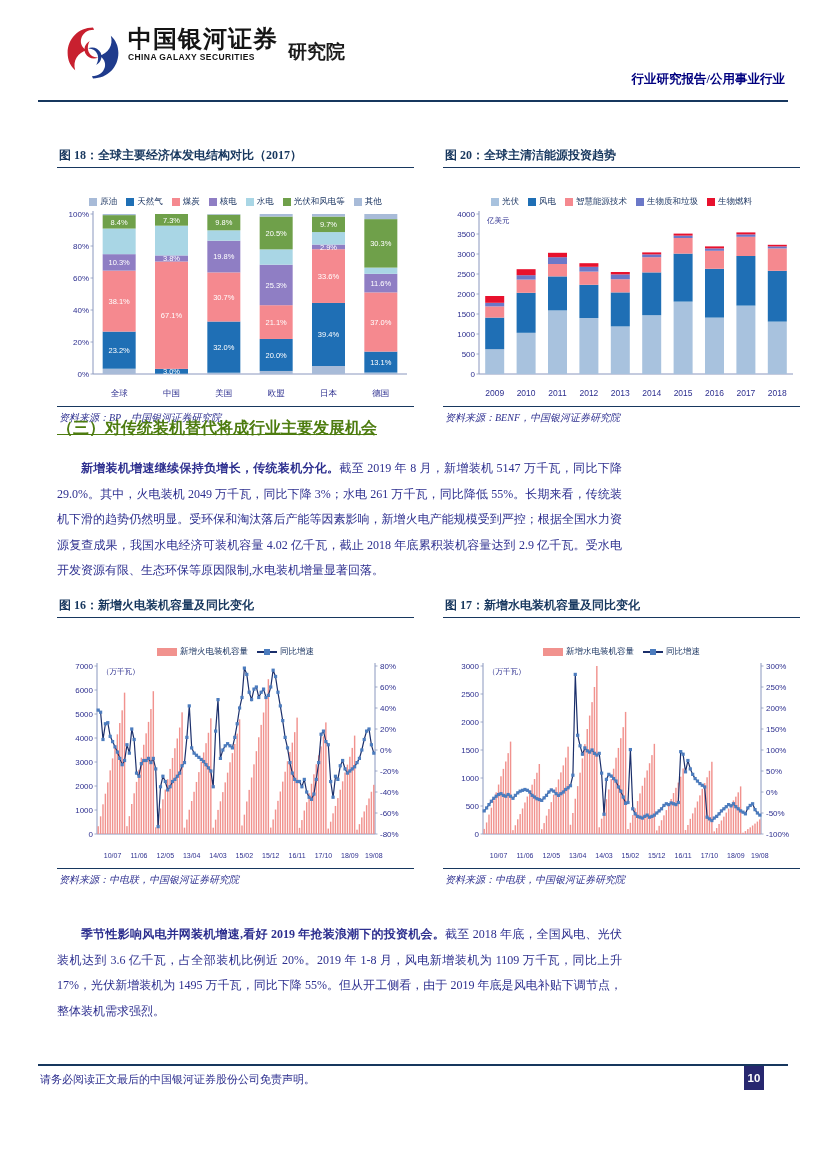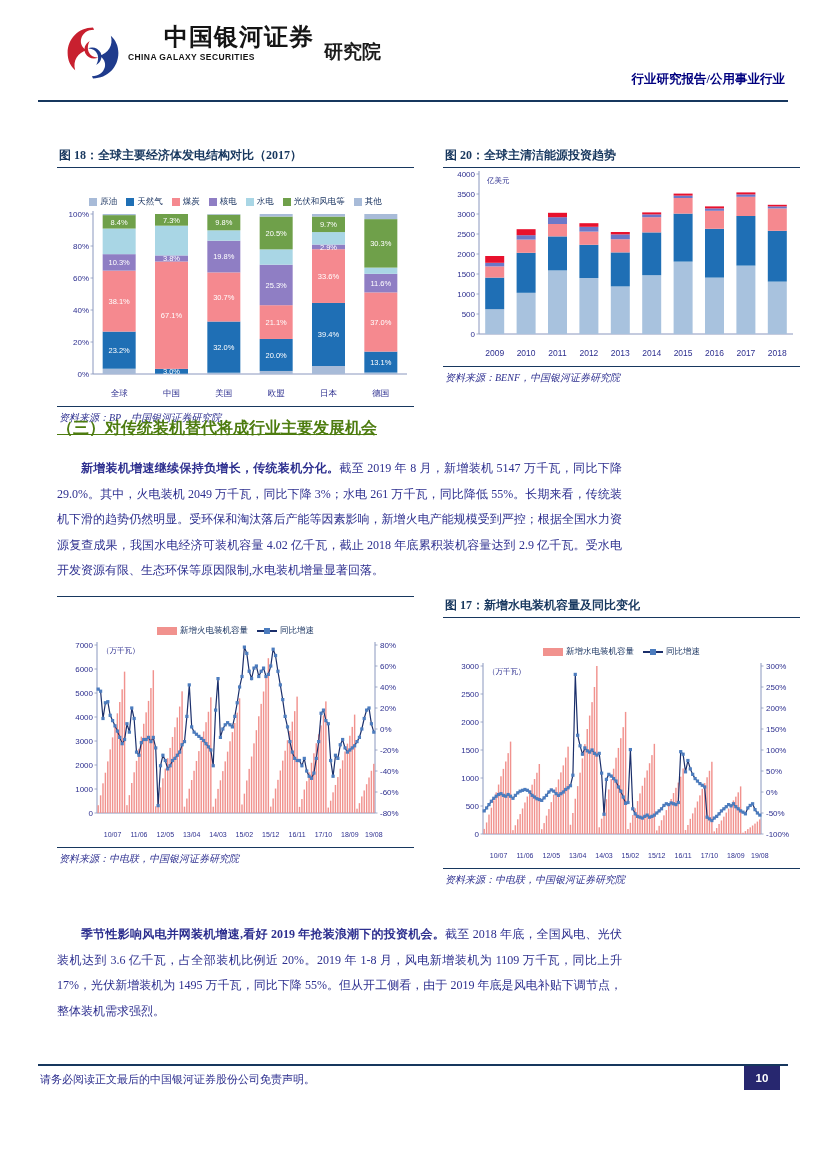--- a/index.html
+++ b/index.html
@@ -4,21 +4,21 @@
 <style>
   html,body{margin:0;padding:0;background:#9a9a9a;}
   .page{position:relative;width:827px;height:1169px;margin:0 auto;background:#ffffff;
         font-family:"Liberation Serif","DejaVu Serif",serif;overflow:hidden;}
 
   
   .brand{position:absolute;top:26px;left:66px;display:flex;align-items:flex-start;}
   .logo-svg{width:54px;height:54px;display:block;}
   .brand-text{margin-left:8px;}
   .brand-cn{font-size:24px;font-weight:bold;color:#141414;line-height:26px;
-            font-family:Liberation Mono, monospace;letter-spacing:1px;margin-left:36px;}
+            font-family:Liberation Serif, serif;letter-spacing:1px;}
   .brand-en{font-size:8.5px;font-weight:bold;color:#141414;letter-spacing:.4px;
             font-family:"Liberation Sans","DejaVu Sans",sans-serif;}
   .brand-inst{margin-left:10px;margin-top:13px;font-size:19px;font-weight:bold;color:#1c1c1c;
             font-family:"Liberation Sans","DejaVu Sans",sans-serif;}
   .hdr-right{position:absolute;top:71px;right:42px;font-size:12.5px;font-weight:bold;color:#00007F;}
   .hdr-rule{position:absolute;top:100px;left:38px;width:750px;height:2px;background:#17375E;}
 
   
   .fig-row{position:absolute;left:57px;width:728px;display:flex;gap:29px;}
   .fig-row1{top:146px;}
@@ -40,21 +40,21 @@
   
   .sec-heading{position:absolute;top:418px;left:57px;margin:0;font-size:16px;font-weight:bold;color:#4d7c0f;text-decoration:underline;}
   .para{position:absolute;left:57px;width:565px;margin:0;text-align:justify;
         font-size:12px;line-height:25.6px;color:#2D2F8F;text-indent:2em;}
   #para1{top:456px;} #para2{top:874px;margin-top:48px;}
   .para .lead{font-weight:bold;}
 
   
   .ft-rule{position:absolute;top:1064px;left:38px;width:750px;height:2px;background:#17375E;}
   .ft-text{position:absolute;top:1072px;left:40px;font-size:11px;color:#2D2F8F;}
-  .ft-page{position:absolute;top:1066px;left:744px;width:36px;height:24px;background:#27276F;
+  .ft-page{position:absolute;top:1066px;left:744px;width:20px;height:24px;background:#27276F;
            color:#ffffff;font-size:11.5px;font-weight:bold;display:flex;align-items:center;justify-content:center;
            font-family:"Liberation Sans","DejaVu Sans",sans-serif;}
 </style>
 </head>
 <body>
 
 <div class="page">
 
   <div class="brand">
     <svg class="logo-svg" viewBox="0 0 100 100" aria-hidden="true">
@@ -212,20 +212,42 @@
                 <rect x="307.33333333333337" y="6" width="33" height="5.1200000000000045" fill="#A8BBD8"></rect>
               </g>
             </g>
           </svg></div>
       <div class="fig-rule"></div>
       <div class="fig-source">资料来源：BP，中国银河证券研究院</div>
     </div>
     <div class="figure">
       <div class="fig-title">图 20：全球主清洁能源投资趋势</div>
       <div class="fig-rule"></div>
+      <div class="fig-legend" id="legend-fig19">
+          <span class="legend-item">
+            <span class="sw" style="background: rgb(168, 194, 222);"></span>
+            <span>光伏</span>
+          </span>
+          <span class="legend-item">
+            <span class="sw" style="background: rgb(31, 111, 181);"></span>
+            <span>风电</span>
+          </span>
+          <span class="legend-item">
+            <span class="sw" style="background: rgb(245, 137, 143);"></span>
+            <span>智慧能源技术</span>
+          </span>
+          <span class="legend-item">
+            <span class="sw" style="background: rgb(107, 120, 200);"></span>
+            <span>生物质和垃圾</span>
+          </span>
+          <span class="legend-item">
+            <span class="sw" style="background: rgb(232, 17, 45);"></span>
+            <span>生物燃料</span>
+          </span>
+        </div>
       <div id="canvas-fig19"><svg width="357" height="194" viewBox="0 0 357 194">
             <g>
               <text x="32" y="168.5" font-size="8" fill="#2D2F8F" text-anchor="end">0</text>
               <line x1="33.5" y1="166" x2="36" y2="166" stroke="#8A97BE" stroke-width="0.8"></line>
               <text x="32" y="148.5" font-size="8" fill="#2D2F8F" text-anchor="end">500</text>
               <line x1="33.5" y1="146" x2="36" y2="146" stroke="#8A97BE" stroke-width="0.8"></line>
               <text x="32" y="128.5" font-size="8" fill="#2D2F8F" text-anchor="end">1000</text>
               <line x1="33.5" y1="126" x2="36" y2="126" stroke="#8A97BE" stroke-width="0.8"></line>
               <text x="32" y="108.5" font-size="8" fill="#2D2F8F" text-anchor="end">1500</text>
               <line x1="33.5" y1="106" x2="36" y2="106" stroke="#8A97BE" stroke-width="0.8"></line>
@@ -322,20 +344,21 @@
       <div class="fig-source">资料来源：BENF，中国银河证券研究院</div>
     </div>
   </div>
 
   <h2 class="sec-heading">（三）对传统装机替代将成行业主要发展机会</h2>
 
   <p class="para" id="para1"><span class="lead">新增装机增速继续保持负增长，传统装机分化。</span><span>截至 2019 年 8 月，新增装机 5147 万千瓦，同比下降 29.0%。其中，火电装机 2049 万千瓦，同比下降 3%；水电 261 万千瓦，同比降低 55%。长期来看，传统装机下滑的趋势仍然明显。受环保和淘汰落后产能等因素影响，新增火电产能规模受到严控；根据全国水力资源复查成果，我国水电经济可装机容量 4.02 亿千瓦，截止 2018 年底累积装机容量达到 2.9 亿千瓦。受水电开发资源有限、生态环保等原因限制,水电装机增量显著回落。</span></p>
 
   <div class="fig-row fig-row2">
     <div class="figure">
+      <div class="fig-title">图 16：新增火电装机容量及同比变化</div>
       <div class="fig-rule"></div>
       <div class="fig-legend" id="legend-fig16">
           <span class="legend-item">
             <span class="sw-bar" style="background: rgb(241, 146, 142);"></span>
             <span>新增火电装机容量</span>
           </span>
           <span class="legend-item">
             <span class="swl">
               <span class="swl-line" style="background: rgb(27, 47, 107);"></span>
               <span class="swl-dot" style="background: rgb(76, 124, 190);"></span>

